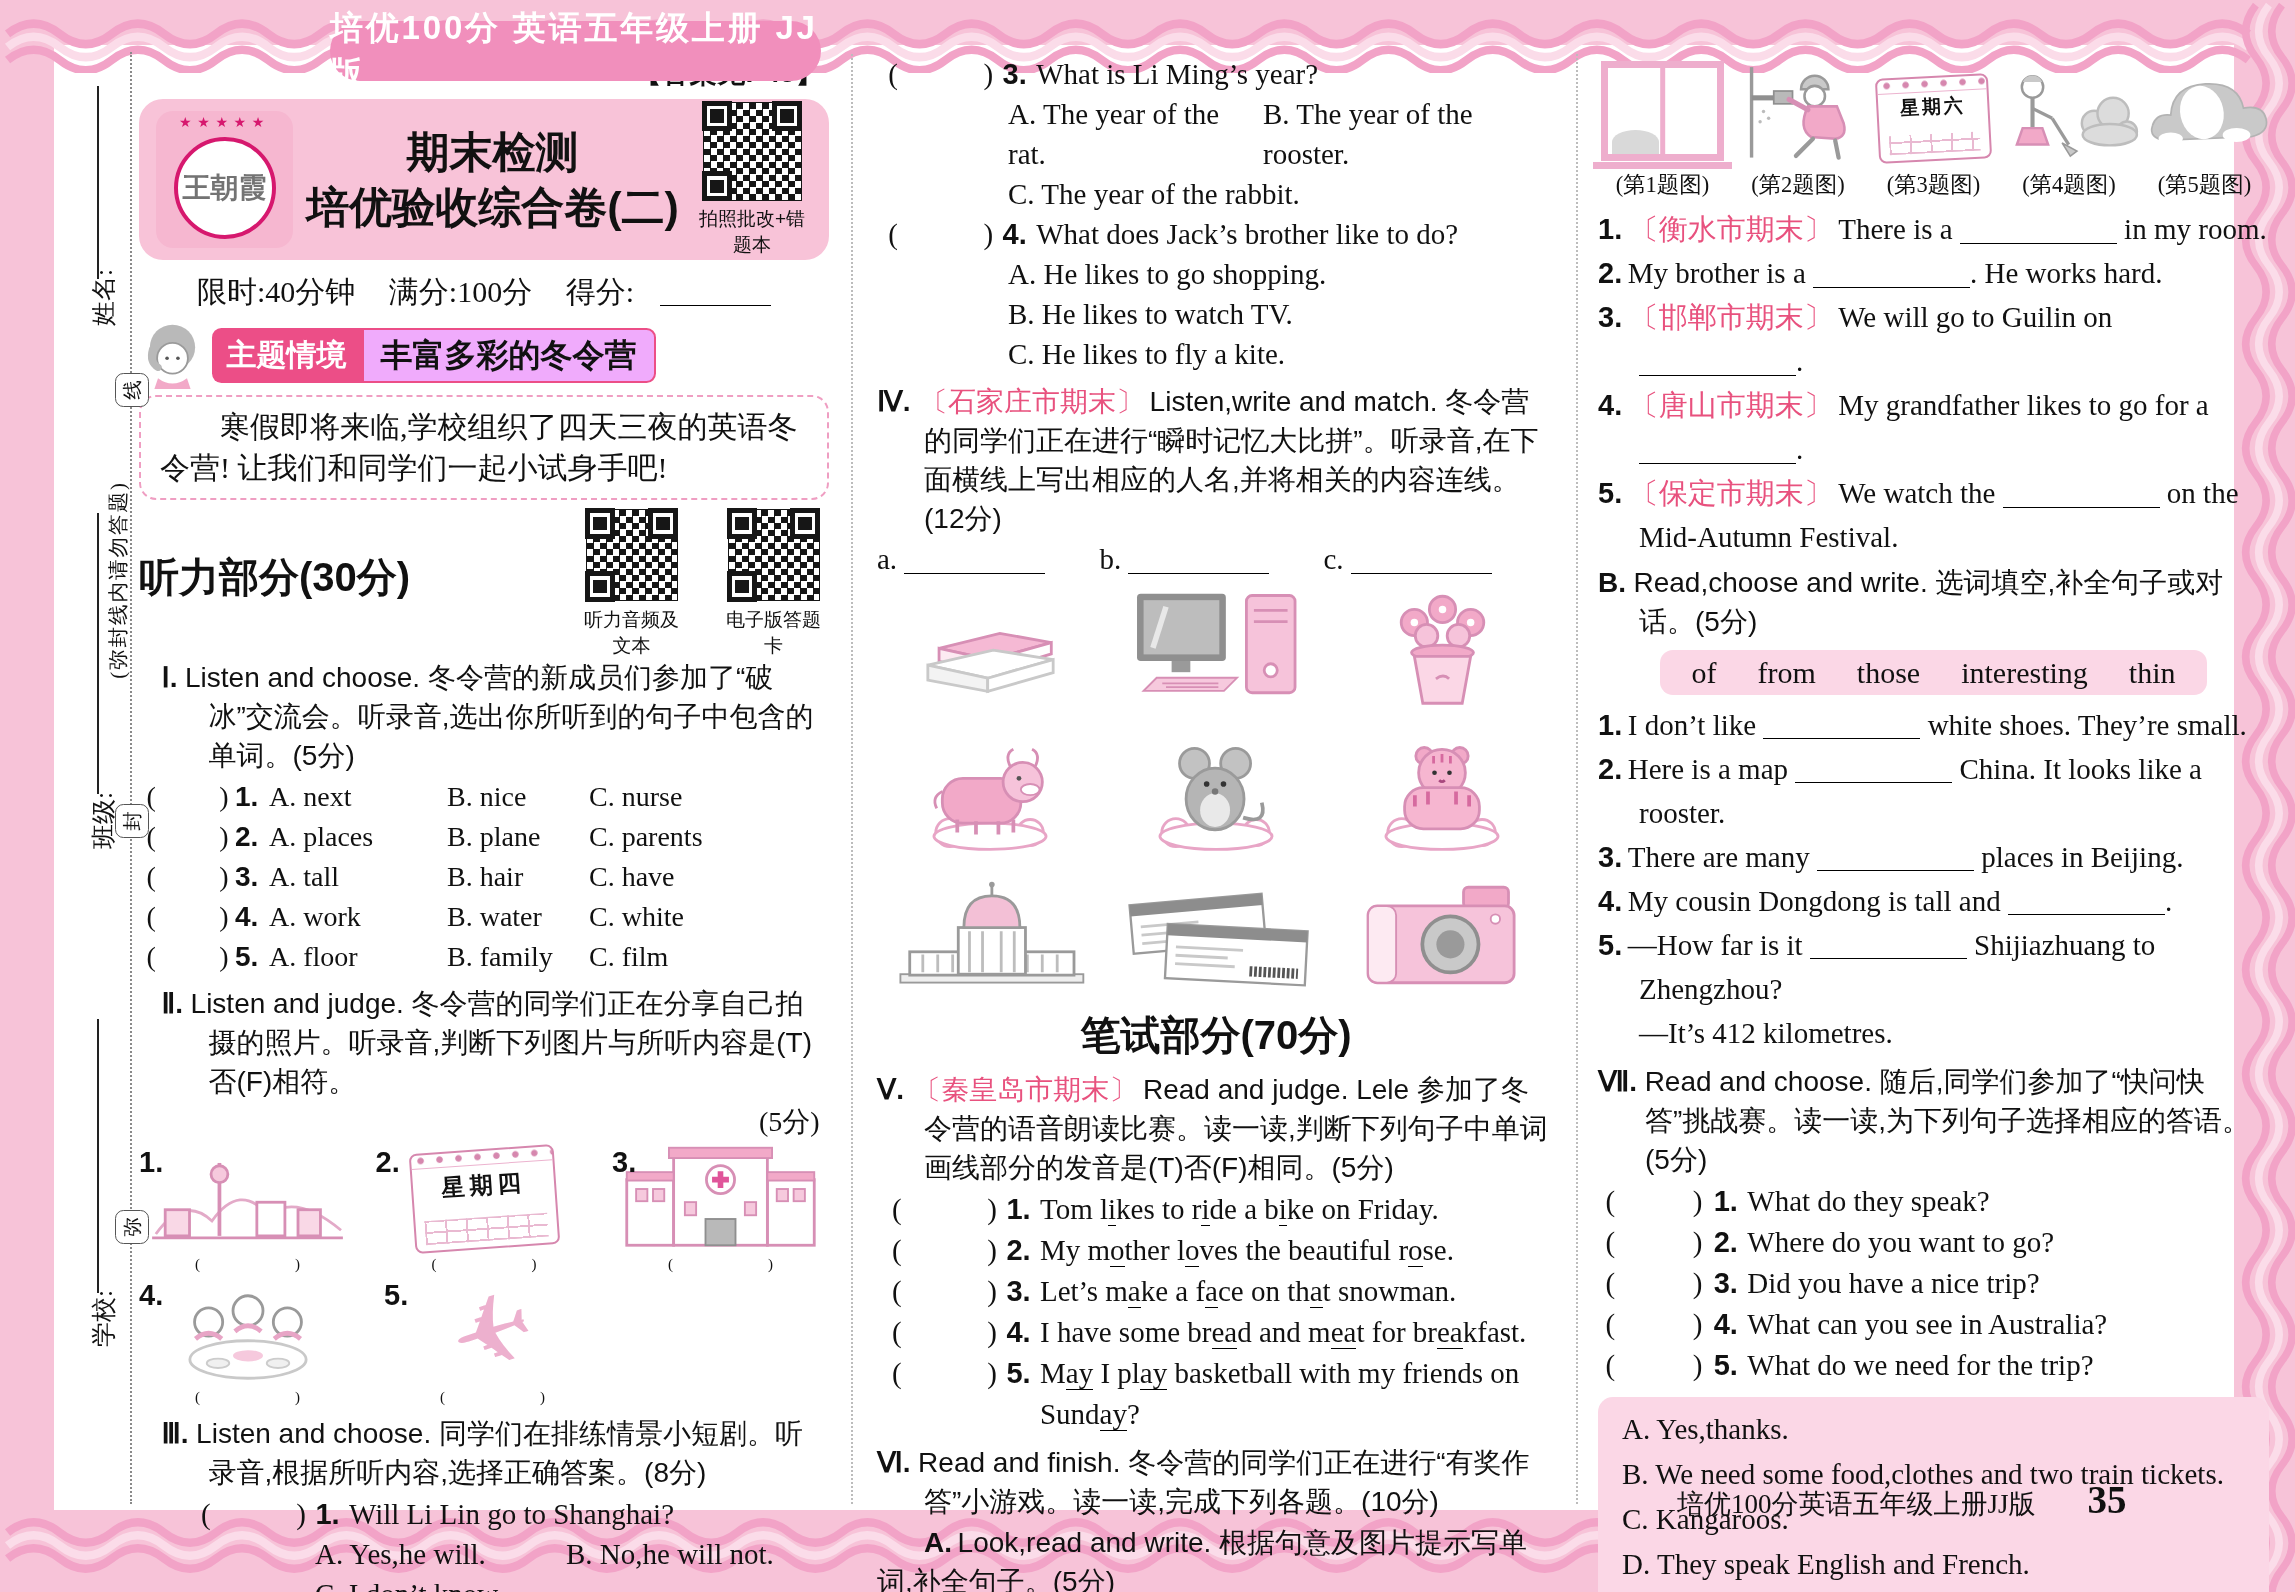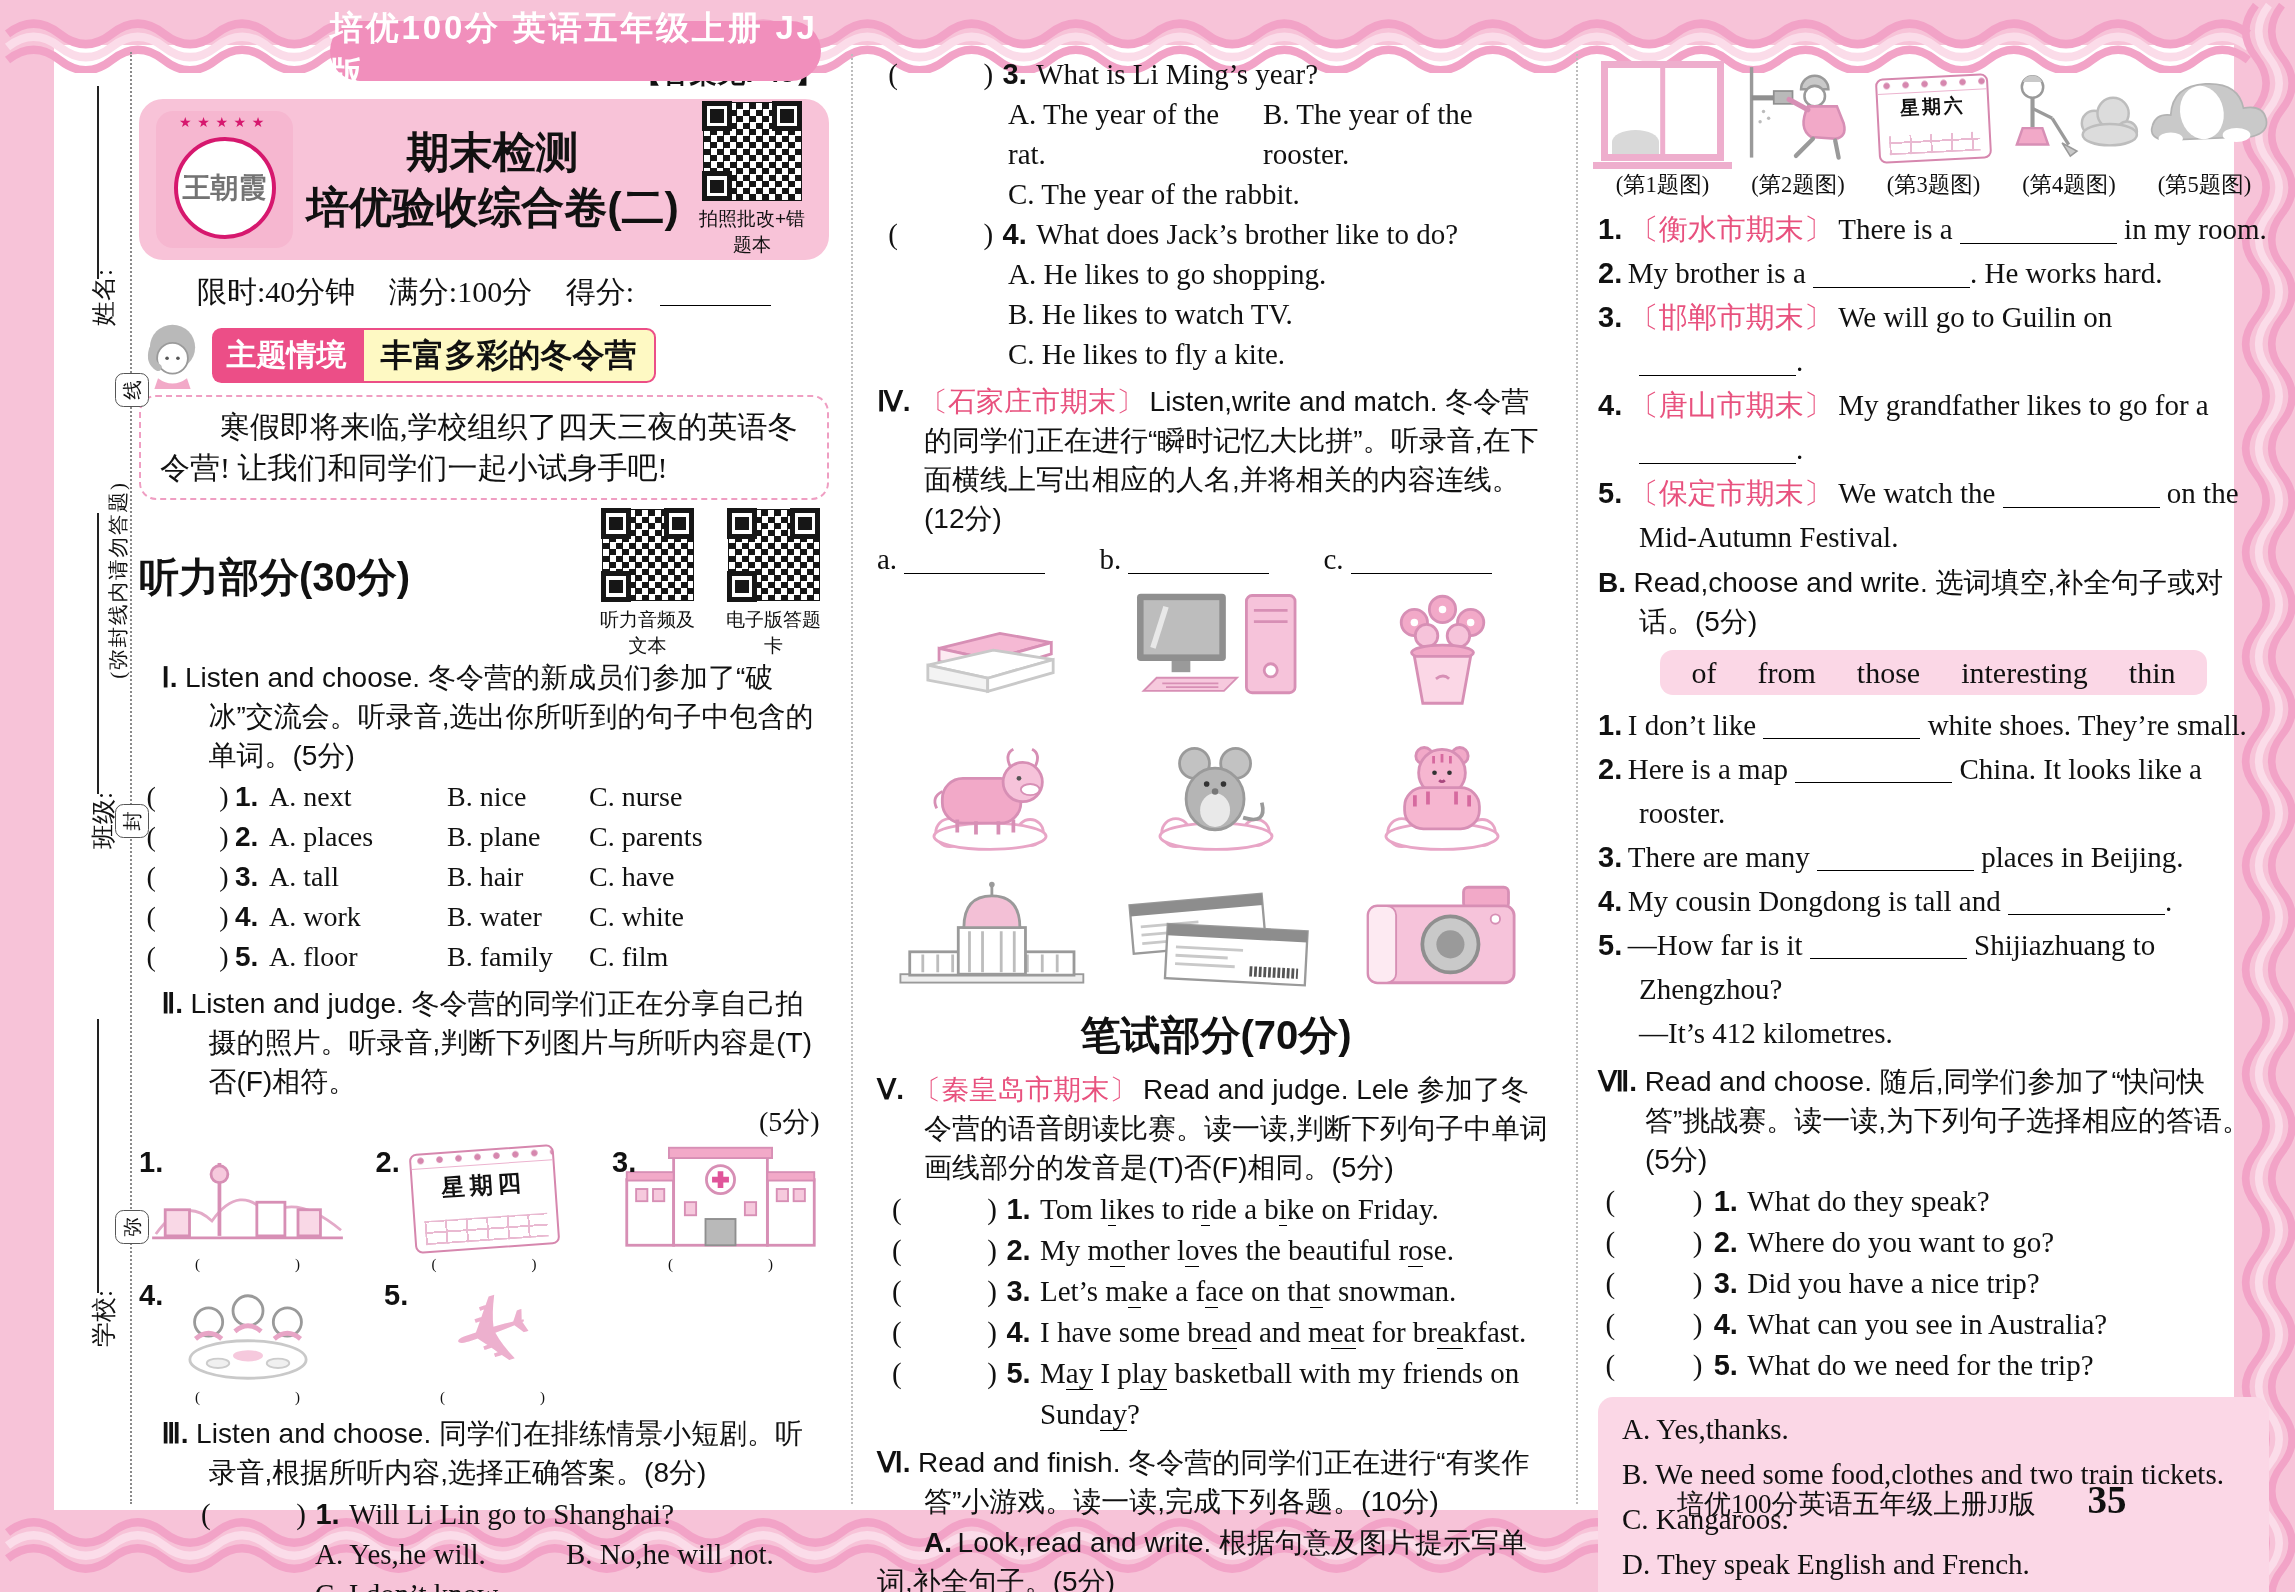--- a/index.html
+++ b/index.html
@@ -53,26 +53,26 @@
   .qr .fq{position:absolute;width:20.6px;height:20.6px;border:5.6px solid #161616;background:#fff}
   .qr .fq::after{content:"";position:absolute;inset:3.7px;background:#161616}
   .fq.tl{left:-1.9px;top:-1.9px}.fq.tr{right:-1.9px;top:-1.9px}.fq.bl{left:-1.9px;bottom:-1.9px}
   .qr-cap{font-size:19px;margin-top:5.6px;font-family:"Liberation Sans",sans-serif}
   .meta{margin-top:11.2px;text-align:center;font-size:30px}
   .meta span{margin:0 13px}
   
   .theme-row{display:flex;align-items:center;margin:13px 0 0 0;height:60px}
   .avatar{width:67px;height:67px;flex:none;margin-right:5.6px}
   .badge{background:#ec4e87;color:#fff;font:bold 30px "Liberation Sans",sans-serif;padding:6.6px 15px;border-radius:9.4px 0 0 9.4px}
-  .badge2{border:2.8px solid #ec4e87;background:#fef9c3;font:bold 32px "Liberation Sans",sans-serif;padding:3.7px 17px;border-radius:0 9.4px 9.4px 0}
+  .badge2{border:2.8px solid #ec4e87;background:#f0abfc;font:bold 32px "Liberation Sans",sans-serif;padding:3.7px 17px;border-radius:0 9.4px 9.4px 0}
   .intro-box{margin-top:9.4px;border:2.8px dashed #ef9ec2;border-radius:17px;padding:9.4px 19px;font-size:30px;line-height:41px;text-indent:2em}
   
   .lh-wrap{position:relative;height:141px;margin-top:9.4px}
   .lh-title{position:absolute;left:0;width:487px;top:41px;text-align:left;font:bold 40px "Liberation Sans",sans-serif}
-  .lh-qrs{position:absolute;right:0;top:0;display:flex;gap:15px}
+  .lh-qrs{position:absolute;right:0;top:0;display:flex;gap:31px}
   .lh-qr{width:111px;text-align:center}
   
   .s1row{display:grid;grid-template-columns:96px 34px 178px 142px auto;align-items:baseline;font-size:28px;line-height:40px}
   .s1row .paren{width:82px;margin-left:7.5px}
   
   .imgrow{display:flex;justify-content:space-between;margin:3.7px 0 1.9px}
   .imgrow.second{justify-content:flex-start;gap:28px}
   .icell{position:relative;width:217px;display:flex;flex-direction:column;align-items:center}
   .icell .inum{position:absolute;left:0;top:1.9px;font:bold 29px "Liberation Sans",sans-serif}
   .pic{height:105px;display:flex;align-items:flex-end;justify-content:center}

